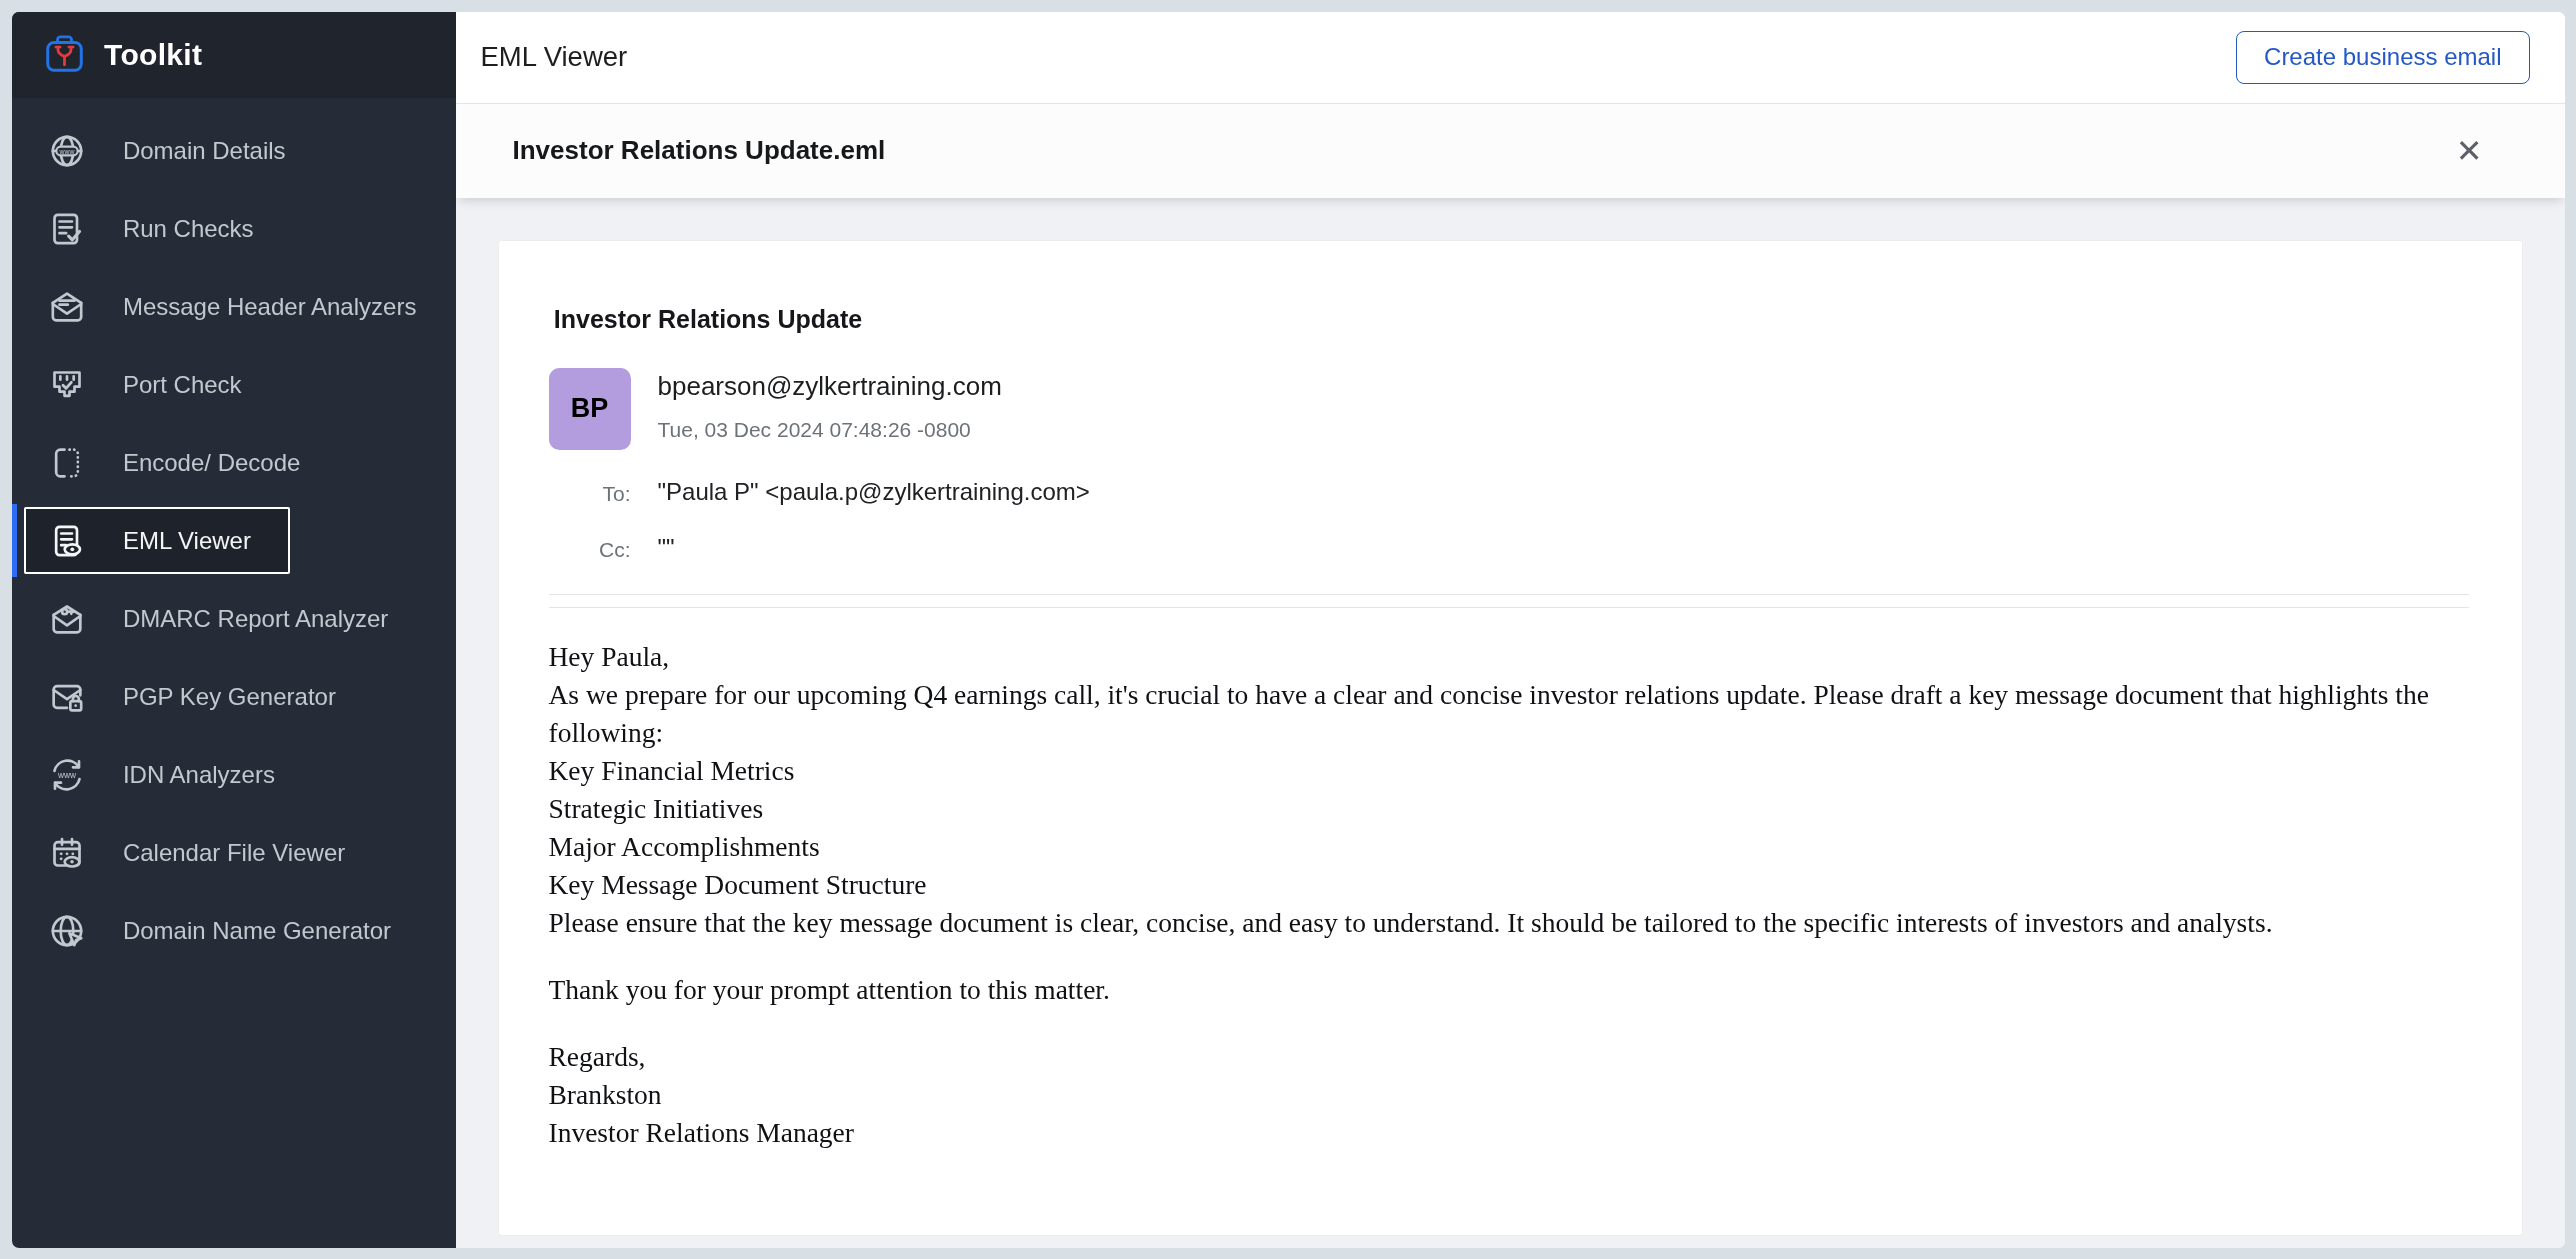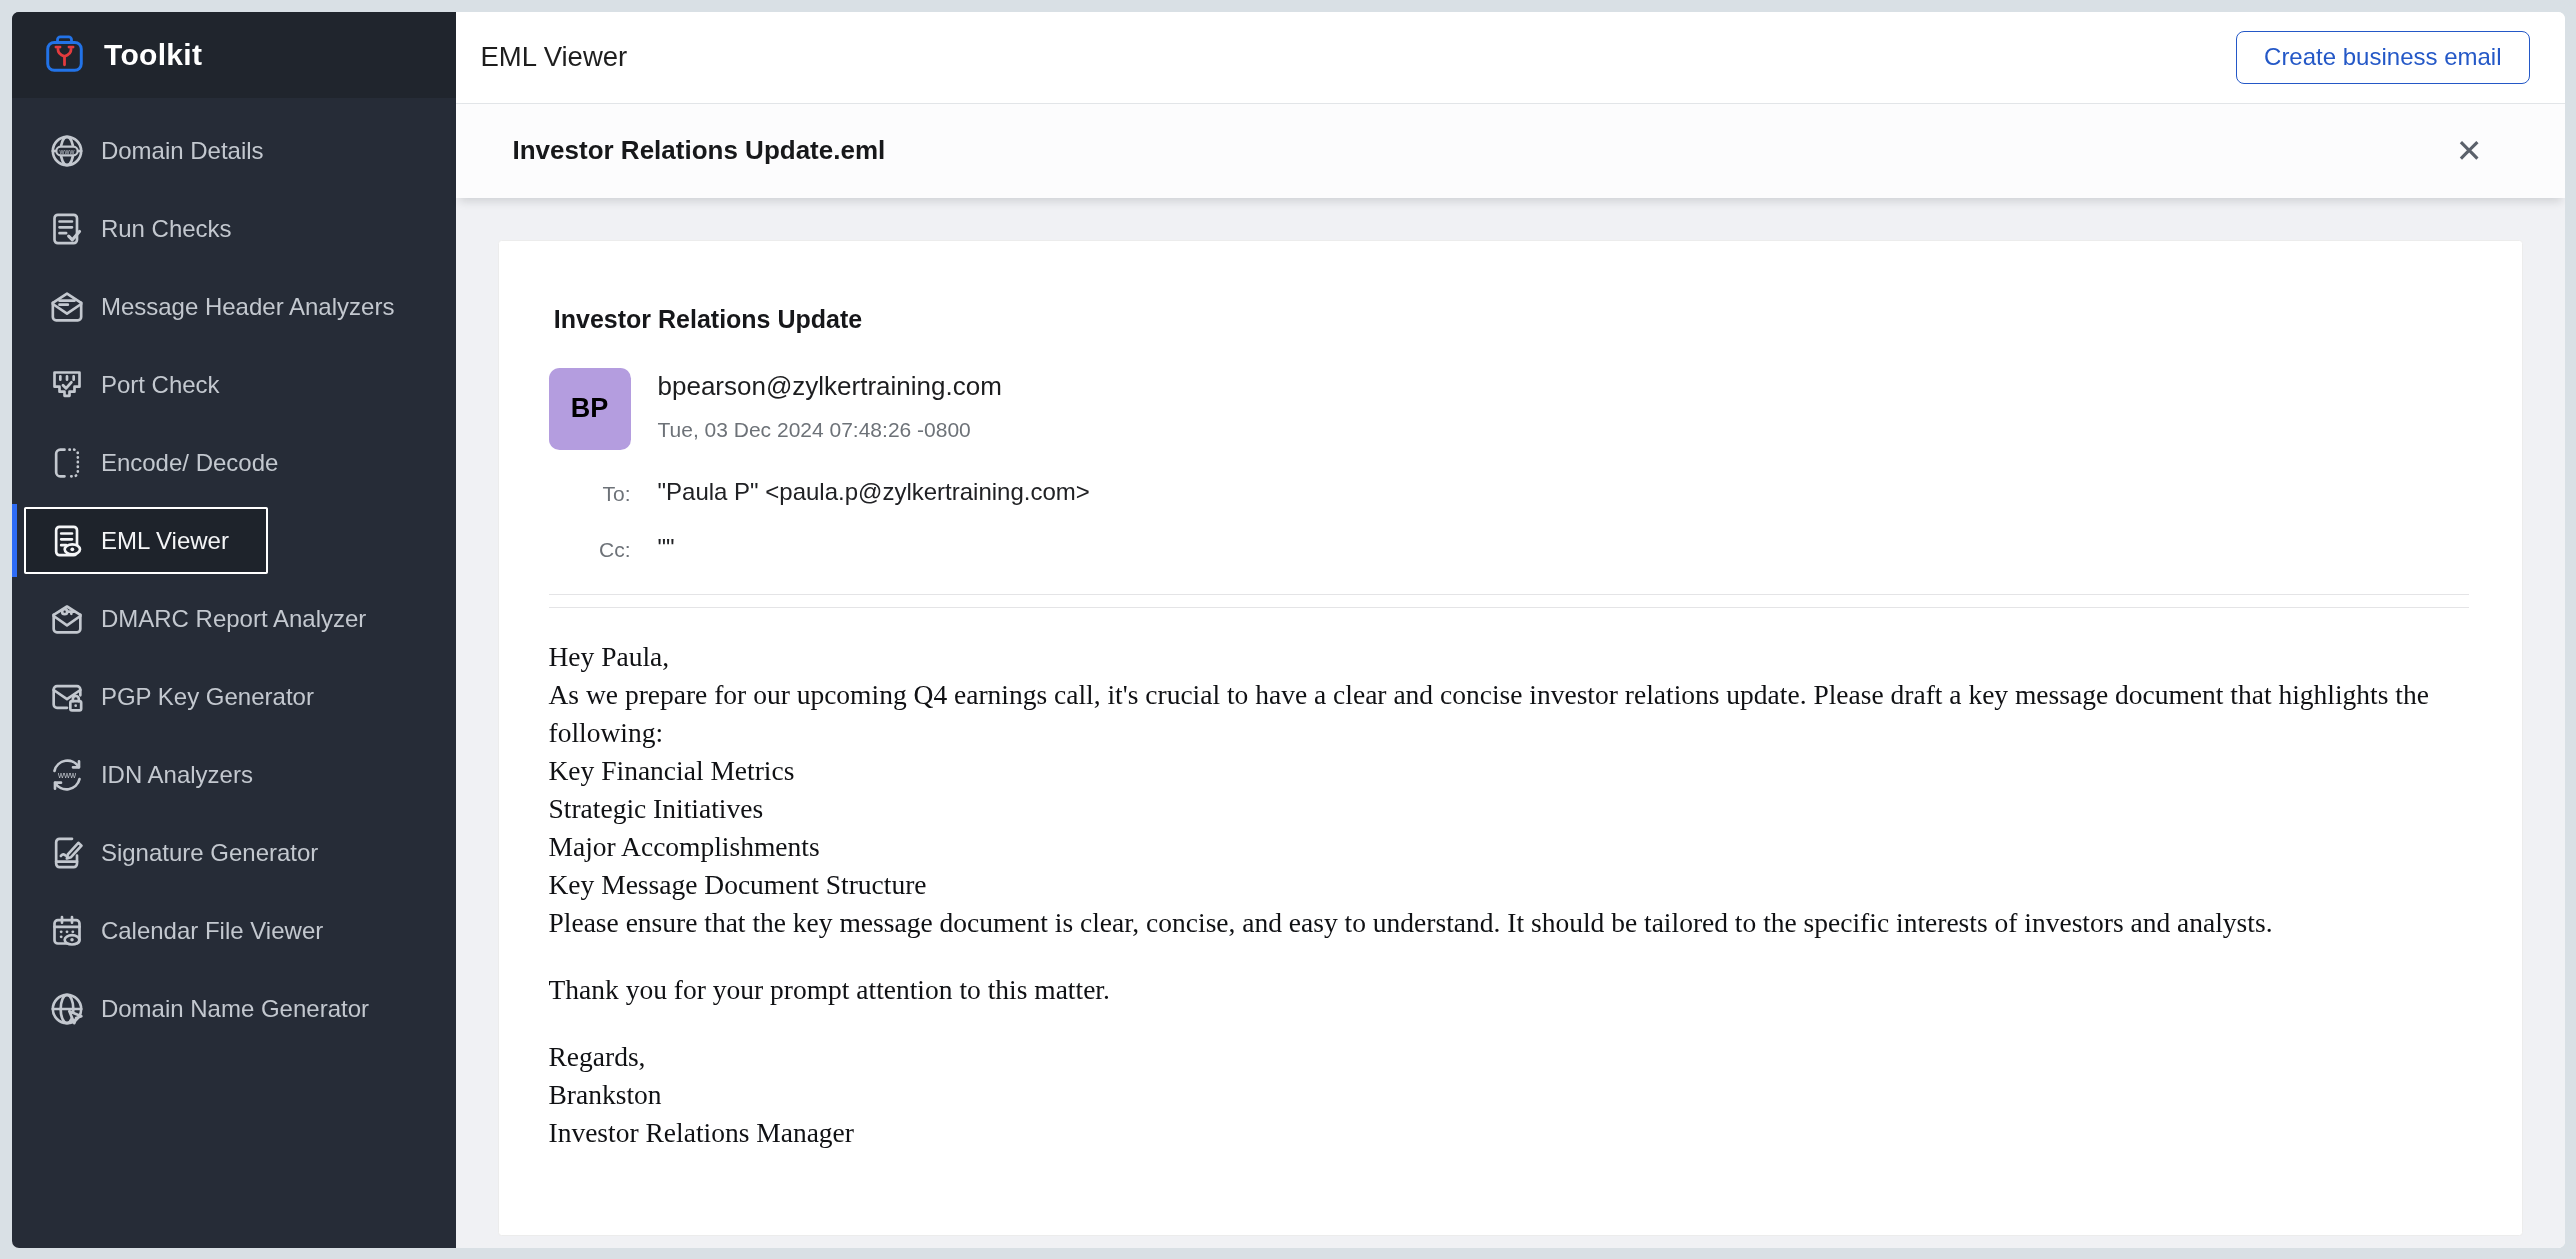--- a/index.html
+++ b/index.html
@@ -32,21 +32,21 @@
     padding:11.5px 37px 11.5px 21px; border:2.7px solid transparent; border-radius:1.8px;
   }
   .nav-item.selected{ color:#f4f5f7; --icon-bg:#1e232b; }
   .nav-item.selected .nav-inner{ border-color:#ffffff; background:#1e232b; }
   .nav-item.selected::before{
     content:""; position:absolute; left:0; top:2.7px; bottom:2.7px; width:5.3px;
     background:var(--accent-bar,#2e6cf6);
   }
   .nav-icon{ width:40px; height:40px; display:block; }
   .nav-icon svg{ width:100%; height:100%; display:block; }
-  .nav-label{ white-space:nowrap; }
+  .nav-label{ white-space:nowrap;margin-left:22px; }
   
   .main{ flex:1; min-width:0; display:flex; flex-direction:column; }
   .topbar{
     height:92px; flex:0 0 92px; background:#fff;
     border-bottom:0.9px solid #e3e6e9;
     display:flex; align-items:center; padding:0 35px 0 25px;
   }
   .page-title{ font-size:27.5px; font-weight:500; color:#1e1e1e; flex:1; }
   .create-btn{
     font-family:inherit; font-size:24px; color:var(--accent,#2458c7);
@@ -212,33 +212,20 @@
             <span class="nav-icon">
               <svg viewBox="0 0 24 24" fill="none" stroke="currentColor" stroke-width="1.6" stroke-linecap="round" stroke-linejoin="round" style="font-size:27px">
                 <path d="M4.5 9.5a8 8 0 0 1 14.6-2.3"></path>
                 <path d="M19.2 3.8v3.6h-3.6"></path>
                 <path d="M19.5 14.5a8 8 0 0 1-14.6 2.3"></path>
                 <path d="M4.8 20.2v-3.6h3.6"></path>
                 <text x="12" y="13.8" text-anchor="middle" font-size="5" fill="currentColor" stroke="none" font-family="Liberation Sans,sans-serif">www</text>
               </svg>
             </span>
             <span class="nav-label">IDN Analyzers</span>
-          </span>
-        </div>
-        <div class="nav-item">
-          <span class="nav-inner">
-            <span class="nav-icon">
-              <svg viewBox="0 0 24 24" fill="none" stroke="currentColor" stroke-width="1.6" stroke-linecap="round" stroke-linejoin="round">
-                <path d="M18 13.5v5a2 2 0 0 1-2 2H7.5a2 2 0 0 1-2-2v-13a2 2 0 0 1 2-2H15"></path>
-                <path d="M5.5 17.2h12.5"></path>
-                <path d="M8.3 13.8c.8-1.2 2-1.3 2.8-.3"></path>
-                <path d="M12.5 12.8l6.3-6.9 1.9 1.7-6.3 6.9-2.5.8z" fill="var(--icon-bg)"></path>
-              </svg>
-            </span>
-            <span class="nav-label">Signature Generator</span>
           </span>
         </div>
         <div class="nav-item">
           <span class="nav-inner">
             <span class="nav-icon">
               <svg viewBox="0 0 24 24" fill="none" stroke="currentColor" stroke-width="1.6" stroke-linecap="round" stroke-linejoin="round">
                 <rect x="4.5" y="5.5" width="15" height="14" rx="2"></rect>
                 <path d="M4.5 9.5h15M9 3.6v3.4M15 3.6v3.4"></path>
                 <circle cx="8.5" cy="12.5" r=".85" fill="currentColor" stroke="none"></circle>
                 <circle cx="12" cy="12.5" r=".85" fill="currentColor" stroke="none"></circle>

